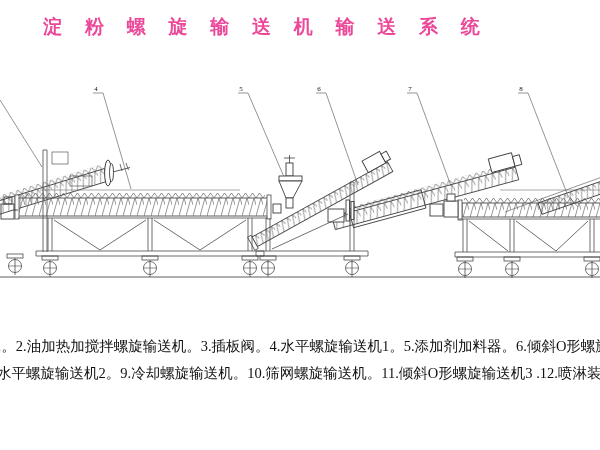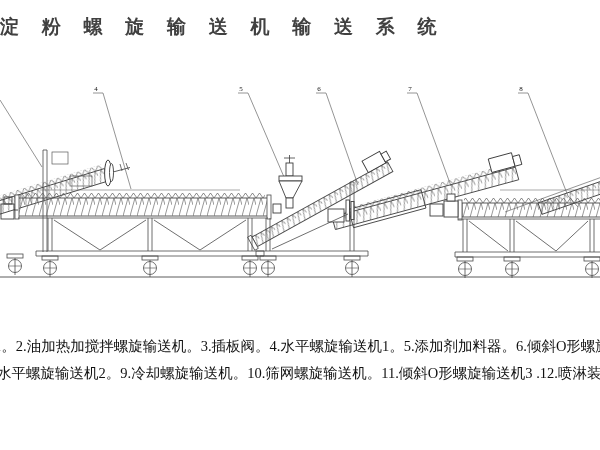--- a/index.html
+++ b/index.html
@@ -7,25 +7,25 @@
   .page{
     position:relative;
     width:600px;height:450px;
     background:#ffffff;
     overflow:hidden;
     font-family:"Liberation Serif","DejaVu Serif",serif;
   }
   .title{
     position:absolute;
     top:14px;left:0;width:532px;
-    text-align:left;
+    text-align:center;
     font-size:19px;
     font-weight:700;
     letter-spacing:9px;
-    color:#404040;
+    color:#ec4899;
     white-space:nowrap;
   }
   .drawing{
     position:absolute;
     top:0;left:0;
   }
   .caption{
     position:absolute;
     left:0;top:333px;
     width:600px;

